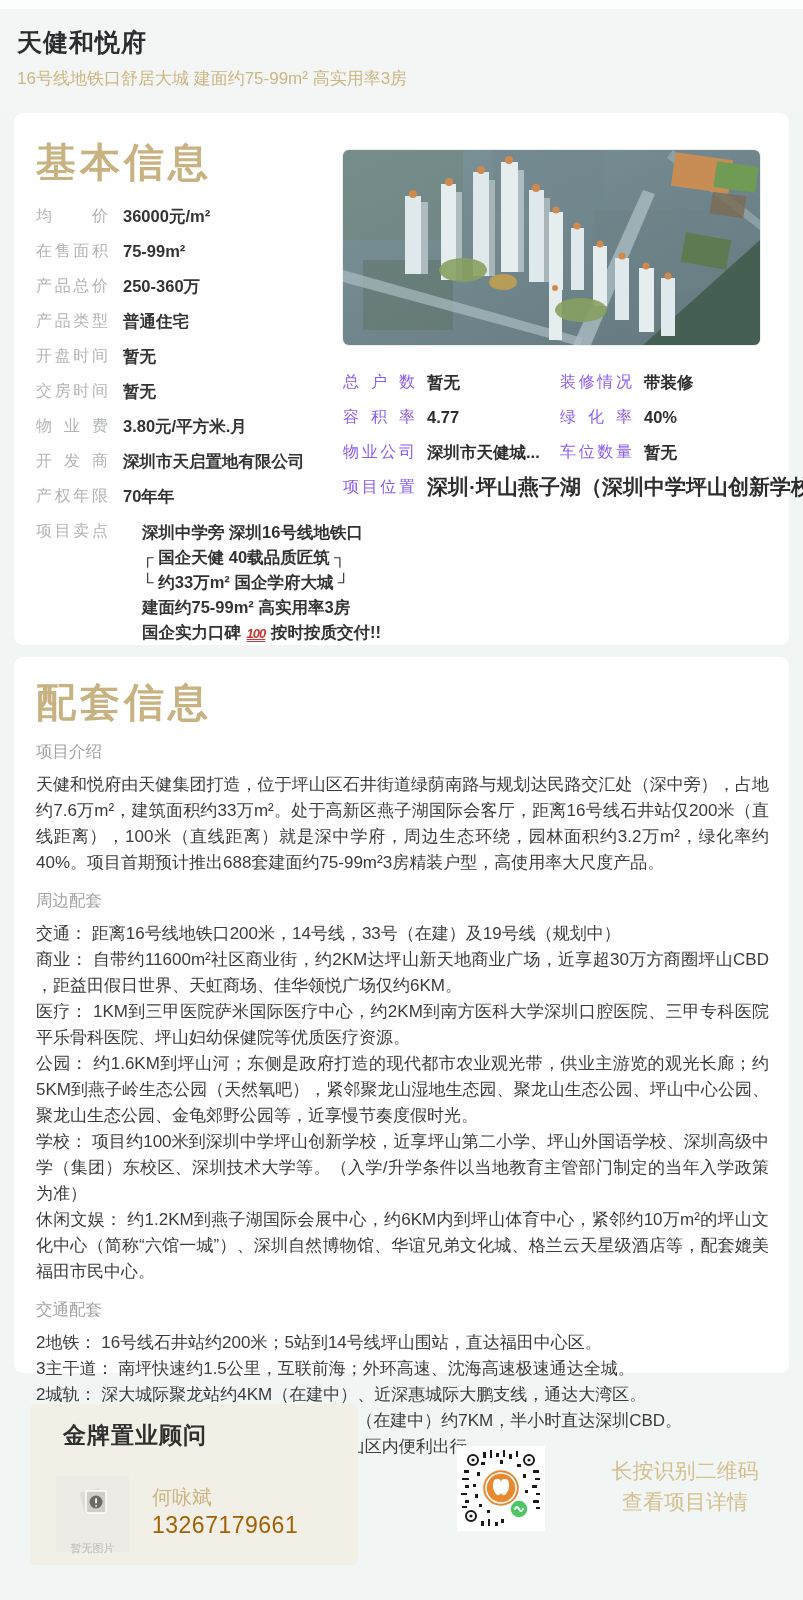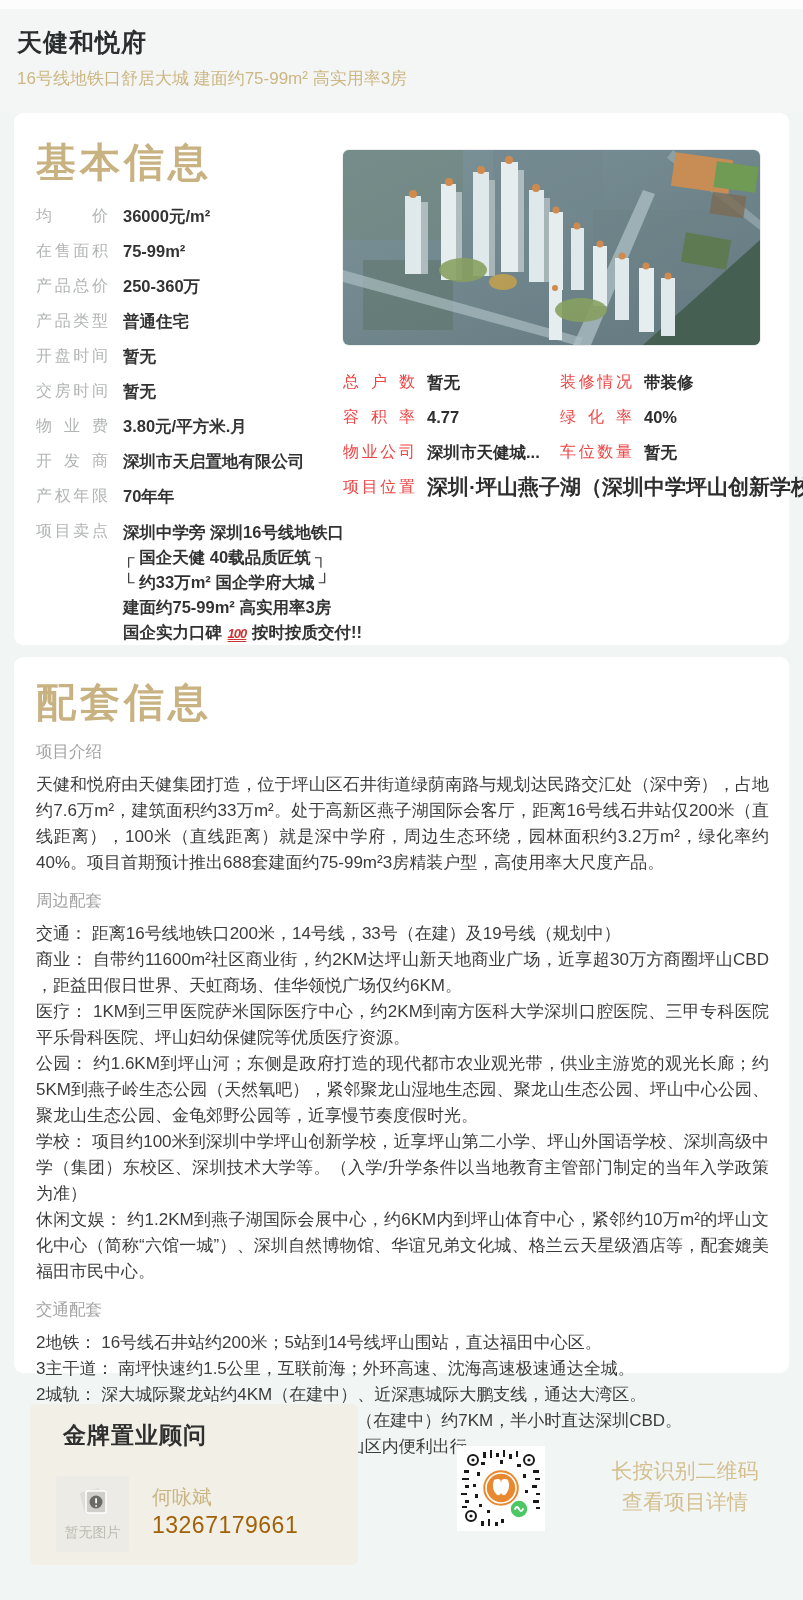--- a/index.html
+++ b/index.html
@@ -23,47 +23,47 @@
   .card1 .section-title { position:absolute; left:22px; top:22px; }
   .card2 .section-title { position:absolute; left:22px; top:18px; }
 
   .kv-col { position:absolute; left:22px; top:92px; width:312px; }
   .kv-row { display:flex; align-items:flex-start; height:35px; }
   .kv-label { display:inline-block; width:72px; flex:0 0 72px; margin-right:15px;
               color:#b3b5b5; font-size:16px; line-height:22px;
               text-align:justify; text-align-last:justify; }
   .kv-value { font-size:16.5px; font-weight:bold; color:#333; line-height:22px; white-space:nowrap; }
   .kv-row-multi { display:flex; align-items:flex-start; }
-  .sp-lines { font-size:16.5px; font-weight:bold; color:#333; line-height:25px; white-space:nowrap; }
+  .sp-lines { font-size:16.5px; font-weight:bold; color:#333; line-height:25px; white-space:nowrap;margin-left:19px; }
   .emoji-100 { color:#cc3333; font-style:italic; font-weight:bold; font-size:13px;
                text-decoration:underline double; letter-spacing:-1px; padding:0 1px; }
 
   .hero { position:absolute; left:329px; top:37px; width:417px; height:195px; border-radius:6px; overflow:hidden; box-shadow:0 0 0 1px #eee; }
 
   .rgrid { position:absolute; left:329px; top:258px; width:430px; }
   .rrow { display:flex; height:35px; align-items:flex-start; }
   .rpair { display:flex; width:217px; }
   .rpair2 { display:flex; }
   .rlabel { display:inline-block; width:72px; flex:0 0 72px; margin-right:12px;
-            color:#ef4444; font-size:16px; line-height:22px;
+            color:#8b5cf6; font-size:16px; line-height:22px;
             text-align:justify; text-align-last:justify; }
   .rvalue { font-size:16.5px; font-weight:bold; color:#2e2e2e; line-height:22px; white-space:nowrap; }
   .locrow { display:flex; align-items:flex-start; }
   .locrow .rvalue { font-size:21px; }
 
   .c2-label { color:#a3a3a3; font-size:16.5px; margin:14px 0 9px 0; }
   .c2-body { position:absolute; left:22px; top:84px; width:733px; }
   .para { font-size:17px; line-height:26px; color:#3c3c3c; text-align:justify; }
 
   .consultant-card { position:absolute; left:30px; top:1404px; width:328px; height:161px;
                      background:#f1efe6; border-radius:6px; }
   .consultant-heading { position:absolute; left:33px; top:16px; font-size:23px; font-weight:bold; color:#2f2f2f; letter-spacing:1px; }
   .avatar-ph { position:absolute; left:26px; top:72px; width:73px; height:76px; background:#ecebe5; border-radius:3px; text-align:center; }
   .avatar-ph svg { margin-top:10px; }
-  .no-img-text { font-size:14px; color:#bdbbb2; margin-top:2px; }
+  .no-img-text { font-size:11px; color:#bdbbb2; margin-top:19px; }
   .consultant-name { position:absolute; left:122px; top:80px; font-size:20px; color:#c9b584; }
   .consultant-phone { position:absolute; left:122px; top:108px; font-size:23px; color:#a16207; letter-spacing:0.5px; }
 
   .qr-box { position:absolute; left:457px; top:1446px; width:88px; height:85px; background:#ffffff; border-radius:4px; }
   .qr-tip { position:absolute; left:580px; top:1455px; width:210px; text-align:center;
             font-size:21px; color:#d4bf8e; line-height:31px; }
 </style>
 </head>
 <body>
 

